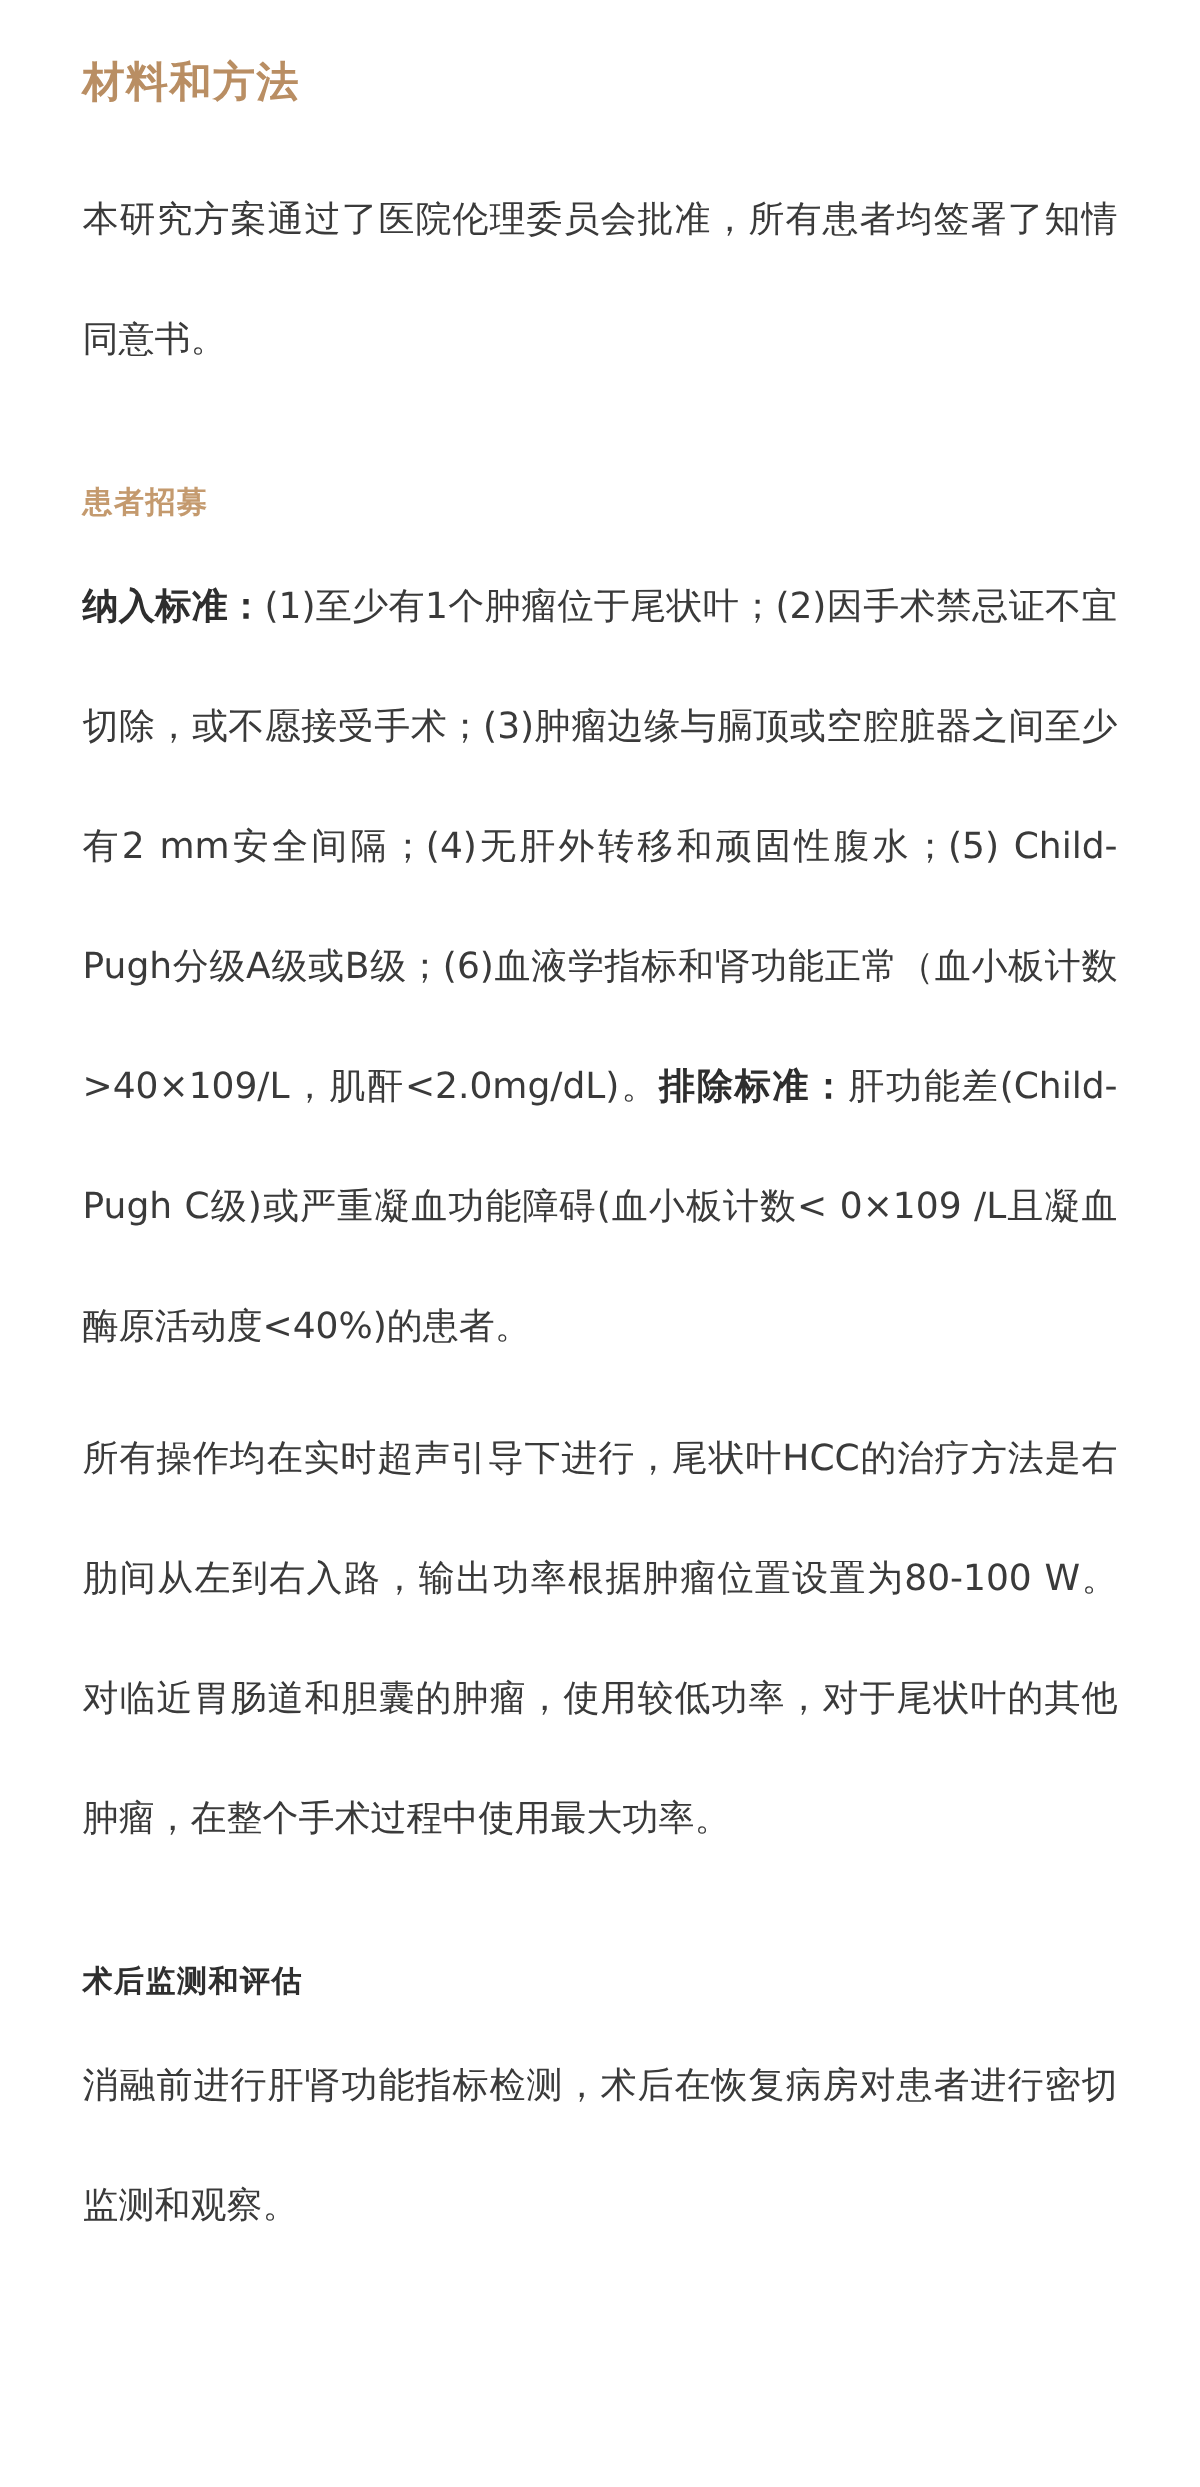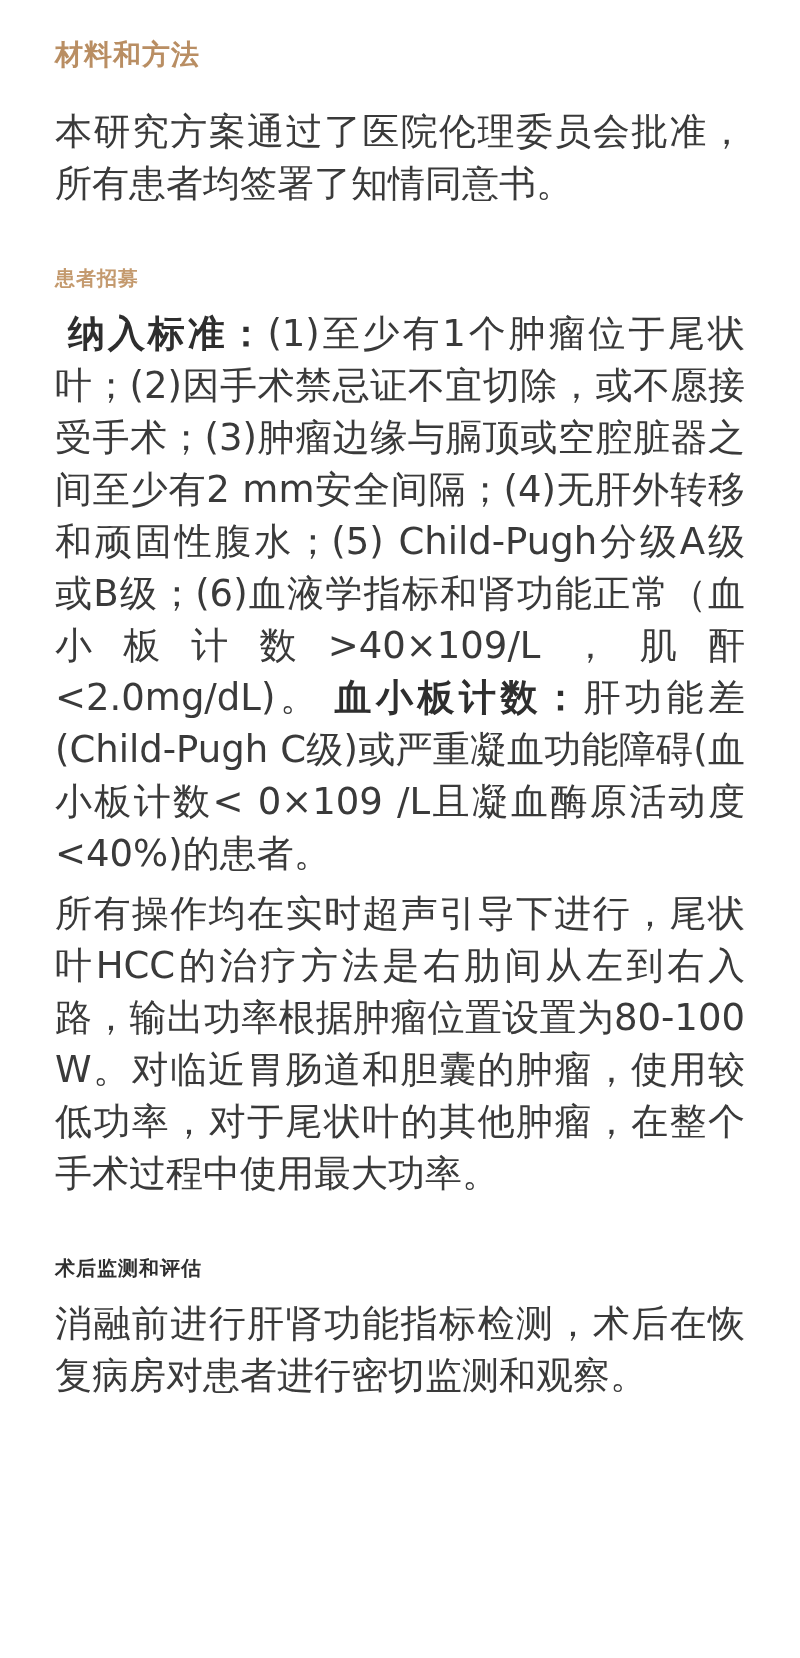--- a/index.html
+++ b/index.html
@@ -32,48 +32,47 @@
     line-height: 44px;
     font-weight: 700;
     letter-spacing: 1px;
     color: #2f2f2f;
   }
   .heading.gold {
     color: #c49a6e;
   }
   .para {
     margin: 8px 0 0 0;
-    font-size: 37px;
-    line-height: 52px;
+    font-size: 24px;
+    line-height: 80px;
     font-weight: 400;
     text-align: justify;
     text-justify: inter-character;
     color: #3a3a3a;
   }
   .para.intro {
     margin-top: 30px;
   }
   .bold {
     font-weight: 700;
     color: #2e2e2e;
-    margin-left: 13px;
   }
 </style>
 </head>
 <body>
 
 <div class="page">
 
   <h1 class="title">材料和方法</h1>
 
   <p class="para intro">本研究方案通过了医院伦理委员会批准，所有患者均签署了知情同意书。</p>
 
   <h2 class="heading gold">患者招募</h2>
 
-  <p class="para"><span class="bold">纳入标准：</span><span>(1)至少有1个肿瘤位于尾状叶；(2)因手术禁忌证不宜切除，或不愿接受手术；(3)肿瘤边缘与膈顶或空腔脏器之间至少有2 mm安全间隔；(4)无肝外转移和顽固性腹水；(5) Child-Pugh分级A级或B级；(6)血液学指标和肾功能正常（血小板计数&gt;40×109/L，肌酐&lt;2.0mg/dL)。</span><span class="bold">血小板计数：</span><span>肝功能差(Child-Pugh C级)或严重凝血功能障碍(血小板计数&lt; 0×109 /L且凝血酶原活动度&lt;40%)的患者。</span></p>
+  <p class="para"><span class="bold">纳入标准：</span><span>(1)至少有1个肿瘤位于尾状叶；(2)因手术禁忌证不宜切除，或不愿接受手术；(3)肿瘤边缘与膈顶或空腔脏器之间至少有2 mm安全间隔；(4)无肝外转移和顽固性腹水；(5) Child-Pugh分级A级或B级；(6)血液学指标和肾功能正常（血小板计数&gt;40×109/L，肌酐&lt;2.0mg/dL)。</span><span class="bold">排除标准：</span><span>肝功能差(Child-Pugh C级)或严重凝血功能障碍(血小板计数&lt; 0×109 /L且凝血酶原活动度&lt;40%)的患者。</span></p>
 
 
   <p class="para"><span>所有操作均在实时超声引导下进行，尾状叶HCC的治疗方法是右肋间从左到右入路，输出功率根据肿瘤位置设置为80-100 W。对临近胃肠道和胆囊的肿瘤，使用较低功率，对于尾状叶的其他肿瘤，在整个手术过程中使用最大功率。</span></p>
 
   <h2 class="heading dark">术后监测和评估</h2>
 
   <p class="para"><span>消融前进行肝肾功能指标检测，术后在恢复病房对患者进行密切监测和观察。</span></p>
 
 </div>
 

